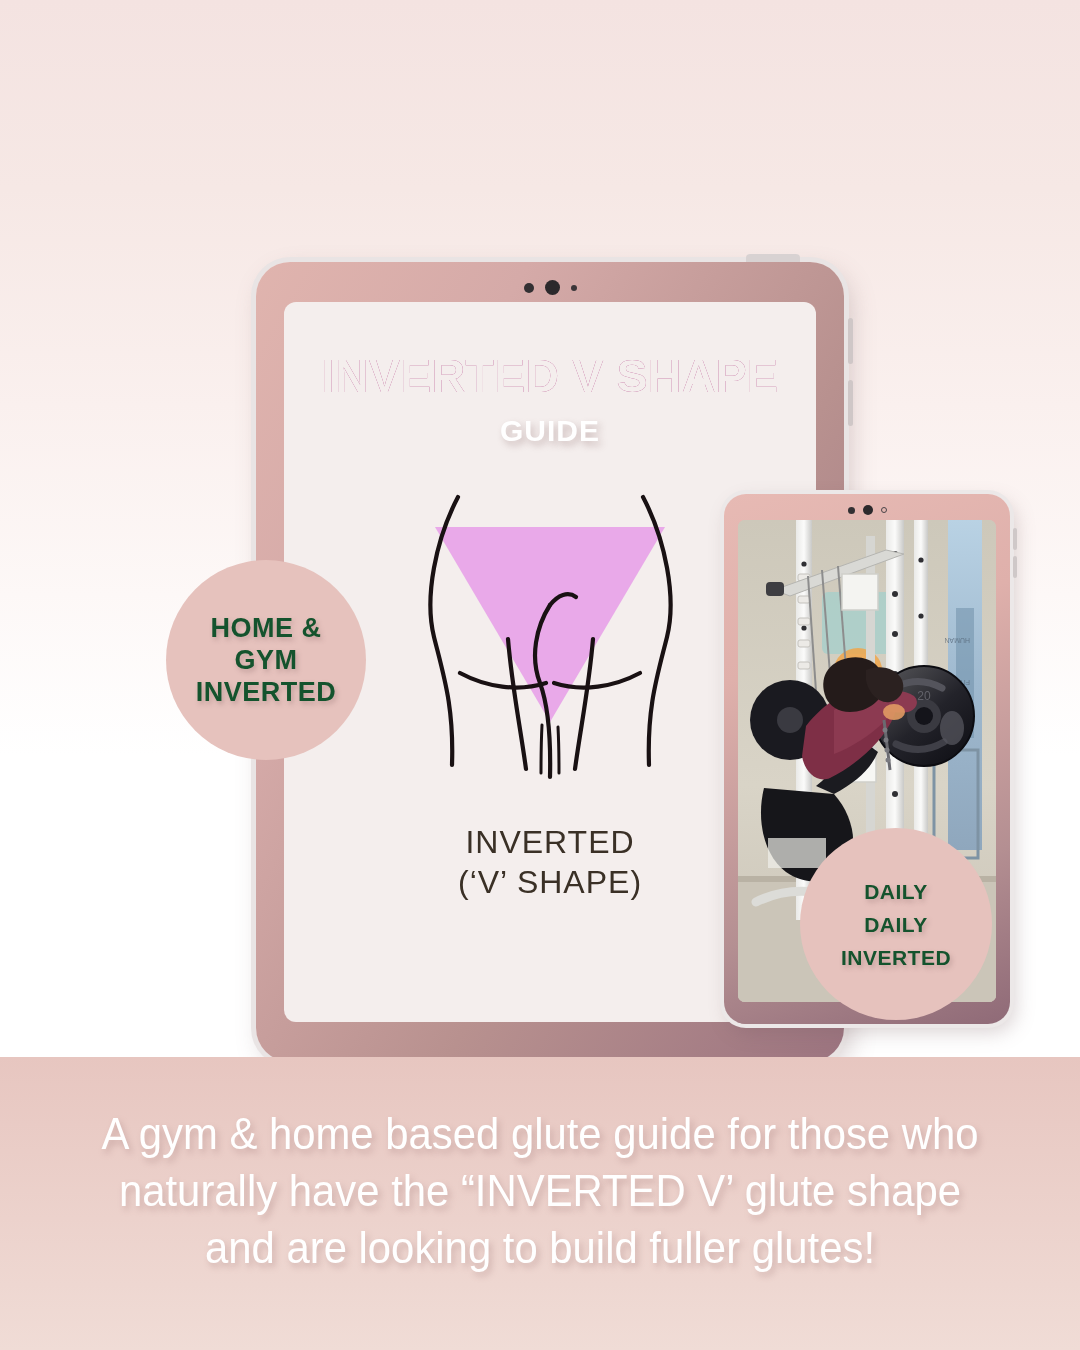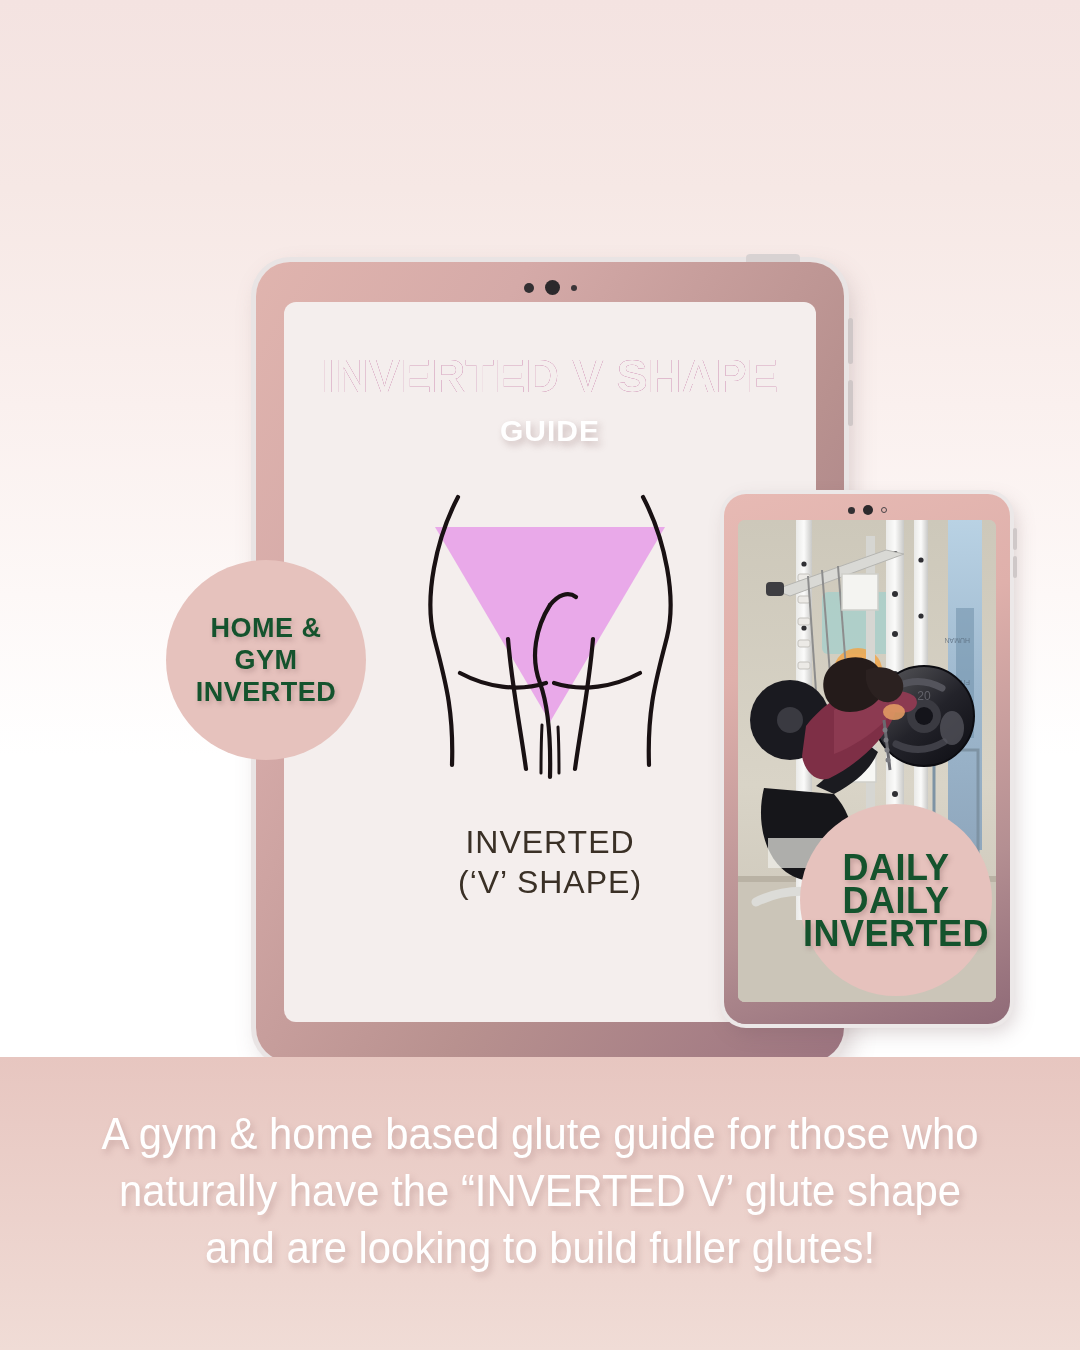--- a/index.html
+++ b/index.html
@@ -177,22 +177,22 @@
   }
   .badge span{
     display:block;
     text-shadow: 2px 3px 5px rgba(150,115,115,0.45);
   }
   .badge-home{
     left:166px; top:560px; width:200px; height:200px;
     font-size:27px; line-height:32px; letter-spacing:0.5px;
   }
   .badge-daily{
-    left:800px; top:804px; width:192px; height:192px;
-    font-size:36px; line-height:33px; letter-spacing:0.5px;
+    left:800px; top:828px; width:192px; height:192px;
+    font-size:21px; line-height:33px; letter-spacing:0.5px;
   }
 
   
   .band{
     position:absolute; left:0; right:0; top:1057px; bottom:0;
     background: linear-gradient(180deg, #e7c6c0 0%, #ecd2cc 55%, #f0dcd6 100%);
     z-index:20;
   }
   .band-text{
     position:absolute; left:60px; right:60px; top:48px;

